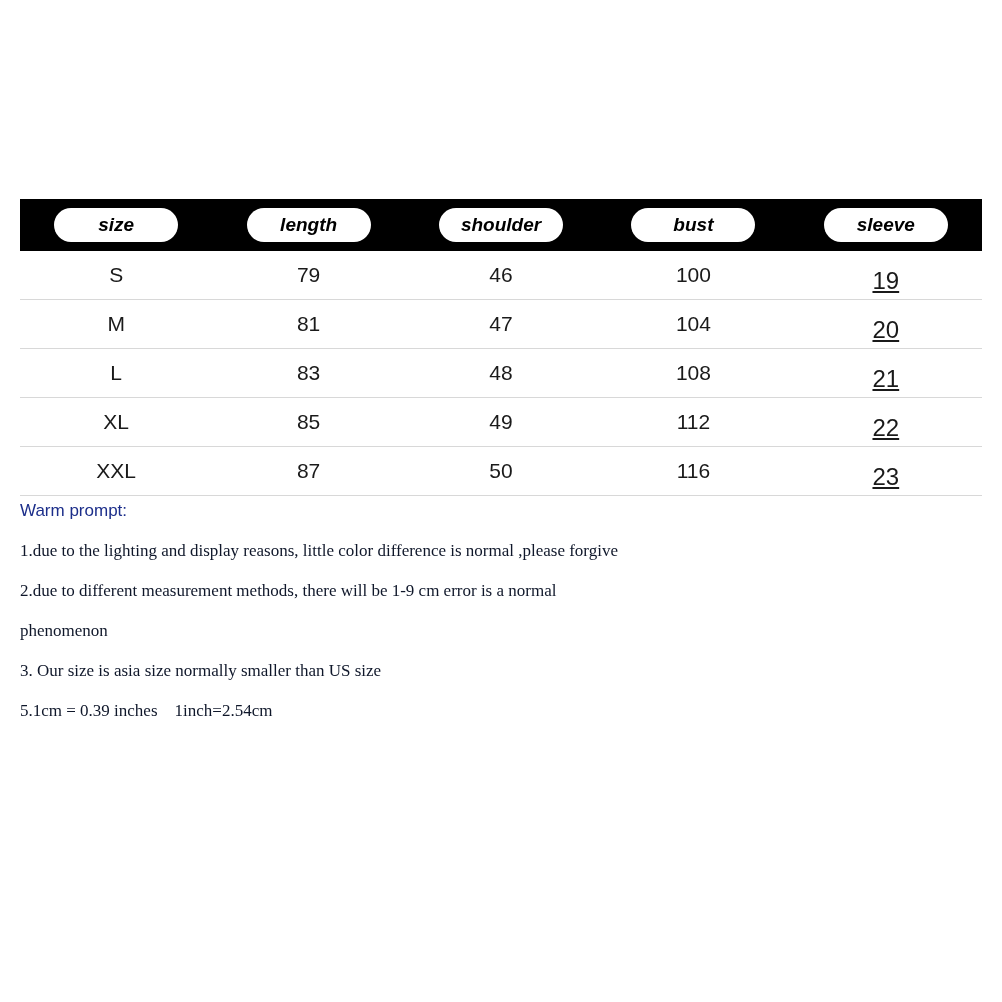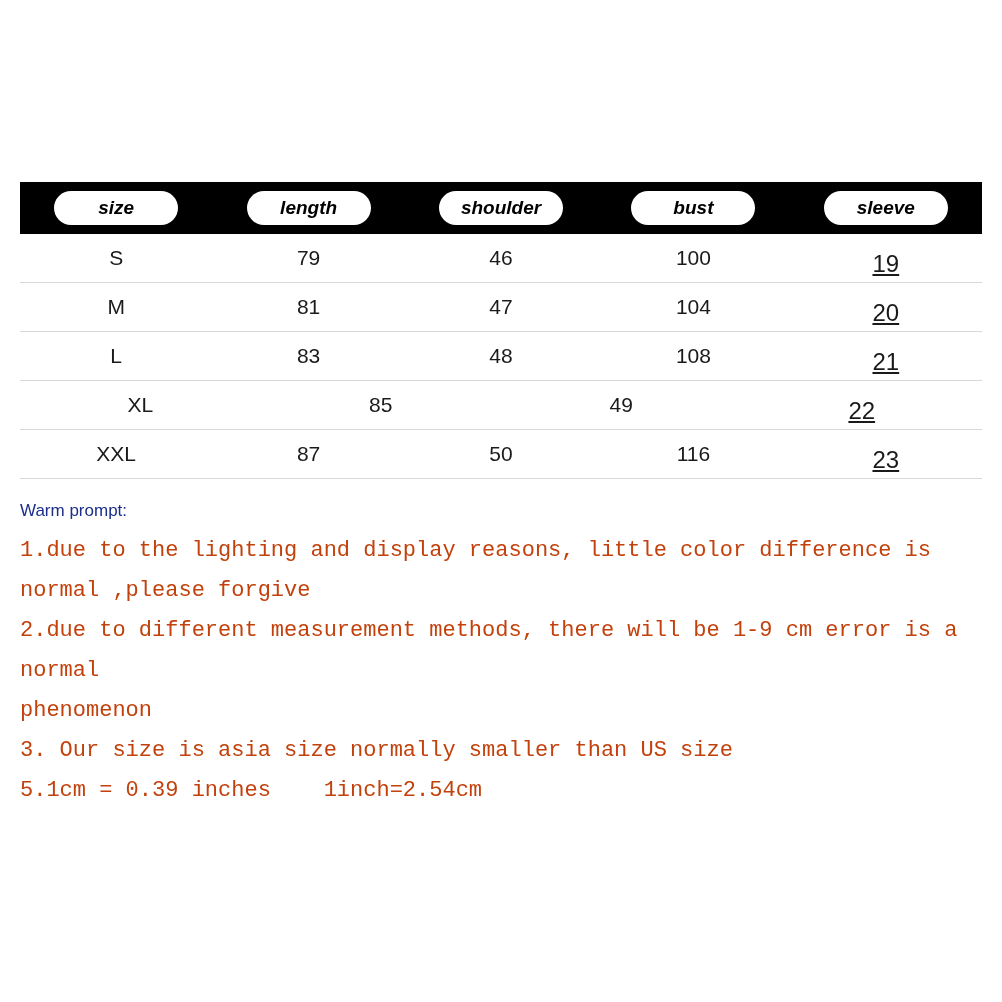--- a/index.html
+++ b/index.html
@@ -24,21 +24,21 @@
     left: 10px;
     top: 158px;
     width: 982px;
     height: 686px;
     background: #ffffff;
   }
   
   .size-table {
     position: absolute;
     left: 10px;
-    top: 24px;
+    top: 41px;
     width: 962px;
   }
   .header-band {
     position: relative;
     height: 52px;
     background: #000000;
   }
   .header-cells {
     position: absolute;
     left: 0;
@@ -92,24 +92,24 @@
     text-decoration: underline;
   }
   
   .notes {
     position: absolute;
     left: 10px;
     top: 333px;
     width: 968px;
   }
   .note-line {
-    font-size: 22px;
+    font-size: 17px;
     line-height: 40px;
-    color: #c2410c;
-    font-family: Liberation Mono, monospace;
+    color: #0f172a;
+    font-family: Liberation Serif, serif;
     white-space: pre-wrap;
   }
   .note-title {
     font-size: 17px;
     line-height: 40px;
     color: #1c2e8a;
   }
 </style>
 </head>
 <body>
@@ -157,20 +157,21 @@
           <div class="tcell">L</div>
           <div class="tcell">83</div>
           <div class="tcell">48</div>
           <div class="tcell">108</div>
           <div class="tcell sleeve">21</div>
         </div>
         <div class="trow">
           <div class="tcell">XL</div>
           <div class="tcell">85</div>
           <div class="tcell">49</div>
+          <div class="tcell">112</div>
           <div class="tcell sleeve">22</div>
         </div>
         <div class="trow">
           <div class="tcell">XXL</div>
           <div class="tcell">87</div>
           <div class="tcell">50</div>
           <div class="tcell">116</div>
           <div class="tcell sleeve">23</div>
         </div>
       </div>

